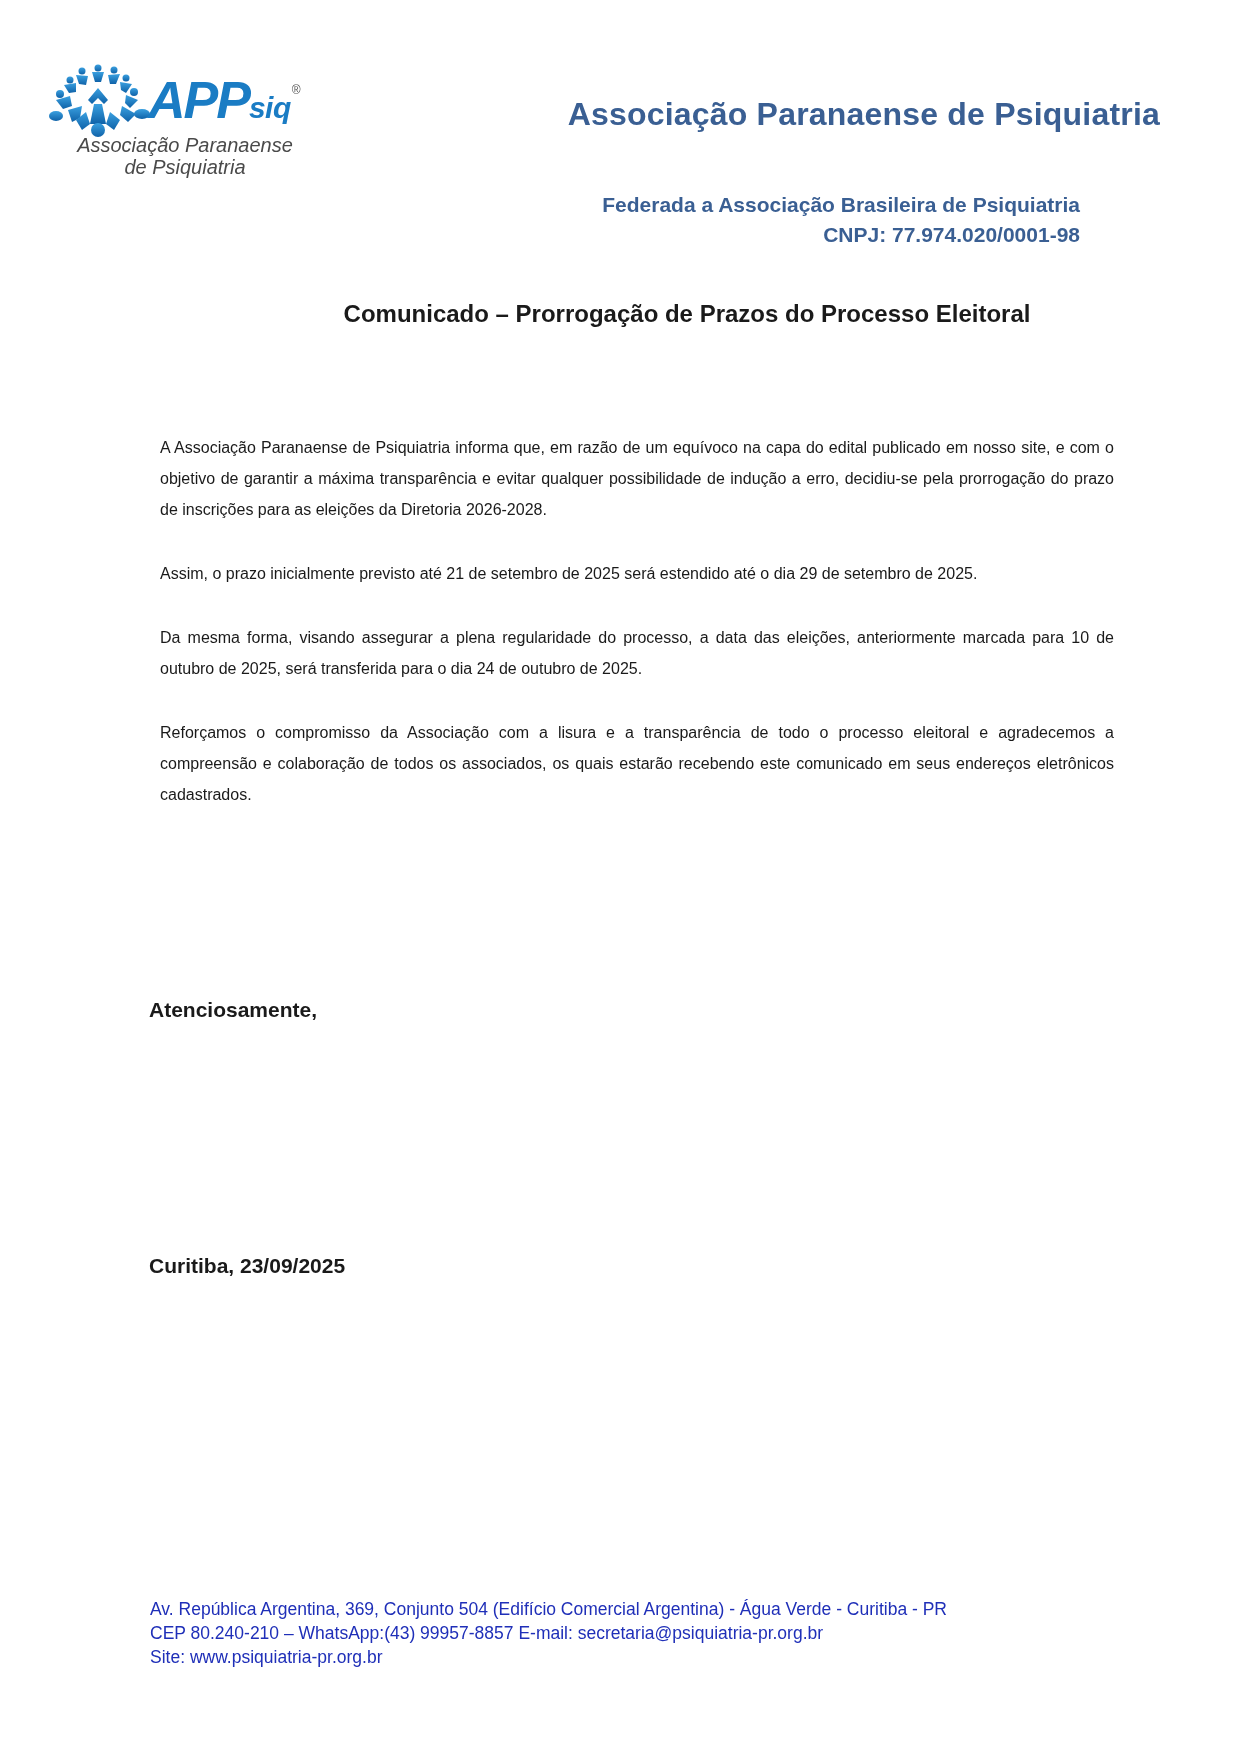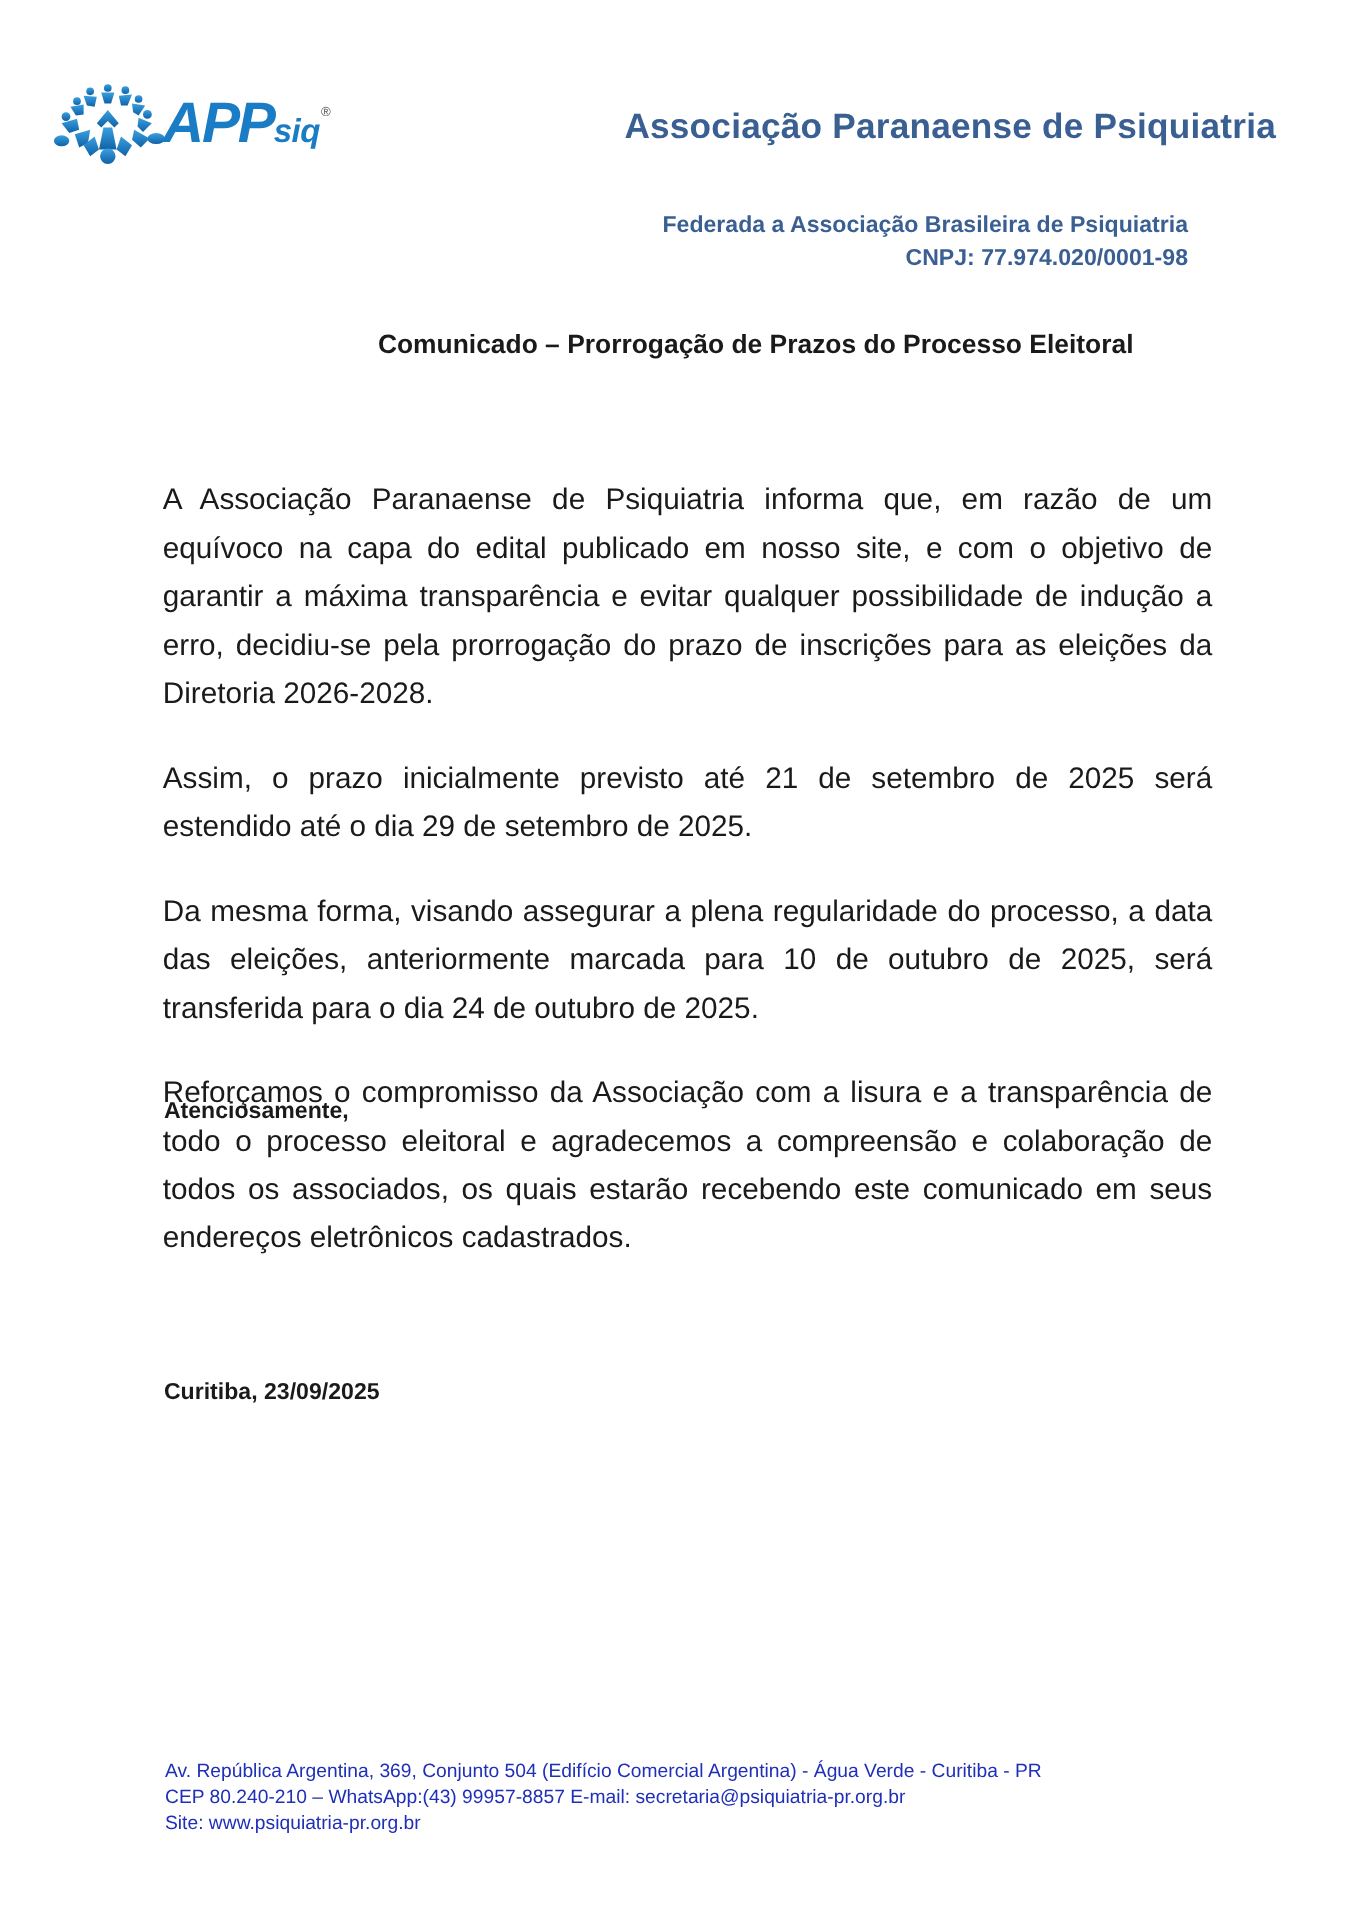--- a/index.html
+++ b/index.html
@@ -19,21 +19,21 @@
       position: absolute;
       left: 0; top: 0;
       width: 1242px;
       height: 1755px;
     }
 
     
     .logo {
       position: absolute;
       left: 48px;
-      top: 72px;
+      top: 60px;
       width: 270px;
       height: 120px;
     }
     .logo-mark {
       position: absolute;
       left: 0;
       top: 0;
       width: 110px;
       height: 80px;
     }
@@ -114,26 +114,26 @@
       font-family: "Liberation Sans", sans-serif;
       font-weight: bold;
       font-size: 24px;
       color: #1a1a1a;
       white-space: nowrap;
     }
 
     
     .body-text {
       position: absolute;
-      left: 148px;
+      left: 160px;
       top: 432px;
       width: 954px;
       font-family: "Liberation Sans", sans-serif;
-      font-size: 27px;
-      line-height: 44px;
+      font-size: 16px;
+      line-height: 31px;
       color: #1a1a1a;
       text-align: justify;
     }
     .body-text p {
       margin: 0 0 33px 0;
     }
 
     .closing {
       position: absolute;
       left: 149px;
@@ -213,20 +213,24 @@
         <path d="M40 40 L50 28 L60 40 L56 44 L50 38 L44 44 Z"></path>
         <path d="M46 44 L54 44 L58 64 L42 64 Z"></path>
         <circle cx="50" cy="70" r="7"></circle>
         <path d="M28 60 L38 52 L42 64 L34 70 Z"></path>
         <path d="M62 52 L72 60 L66 70 L58 64 Z"></path>
       </g>
     </svg>
     <div class="logo-wordmark">
       <span class="big">APP</span><span class="small">siq</span><span class="reg">®</span>
     </div>
+    <div class="logo-caption">
+      <div>Associação Paranaense</div>
+      <div>de Psiquiatria</div>
+    </div>
   </div>
 
   <div class="org-title">Associação Paranaense de Psiquiatria</div>
   <div class="org-sub">
     <div>Federada a Associação Brasileira de Psiquiatria</div>
     <div>CNPJ: 77.974.020/0001-98</div>
   </div>
 
   <div class="notice-title">Comunicado – Prorrogação de Prazos do Processo Eleitoral</div>
 

